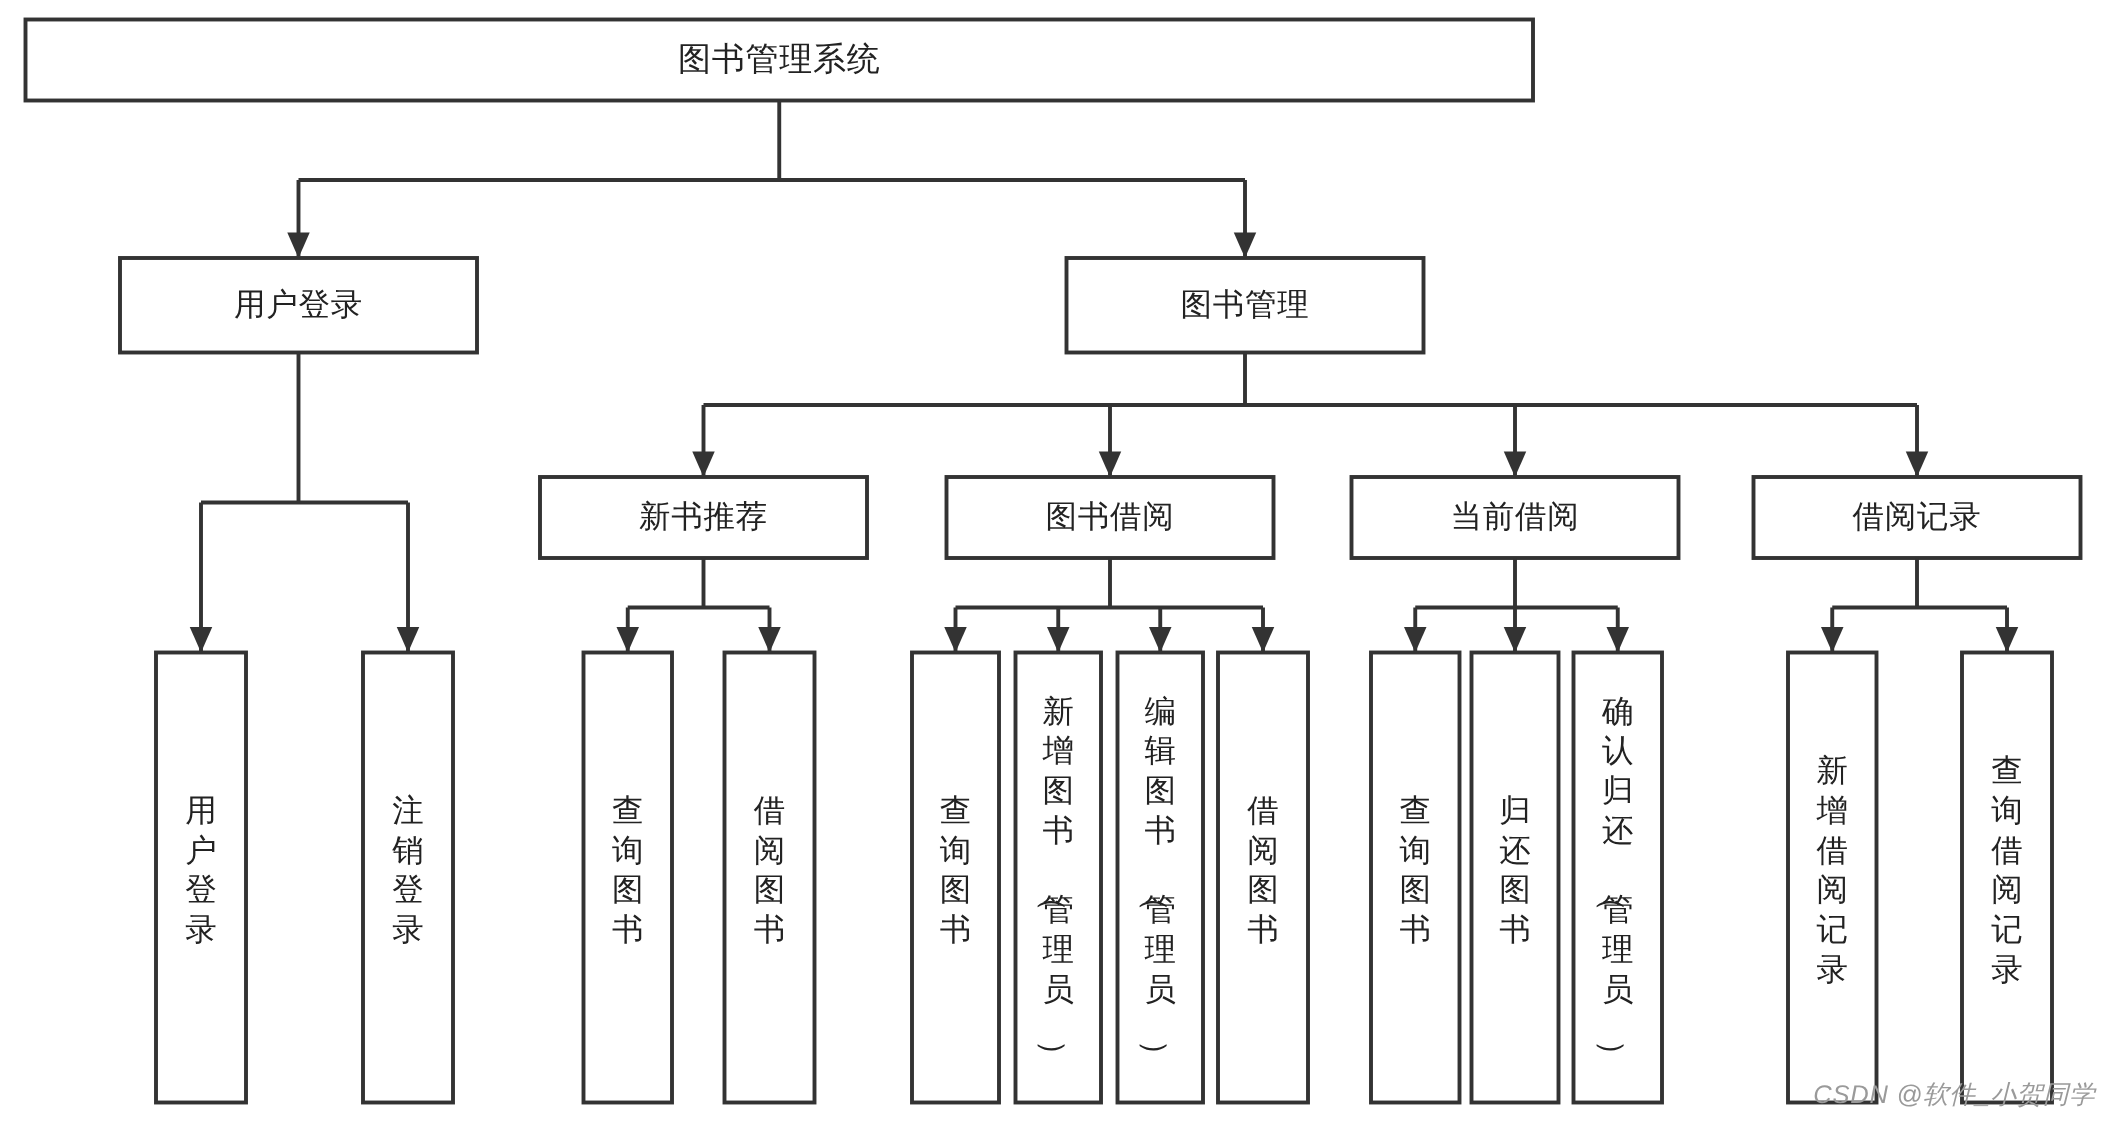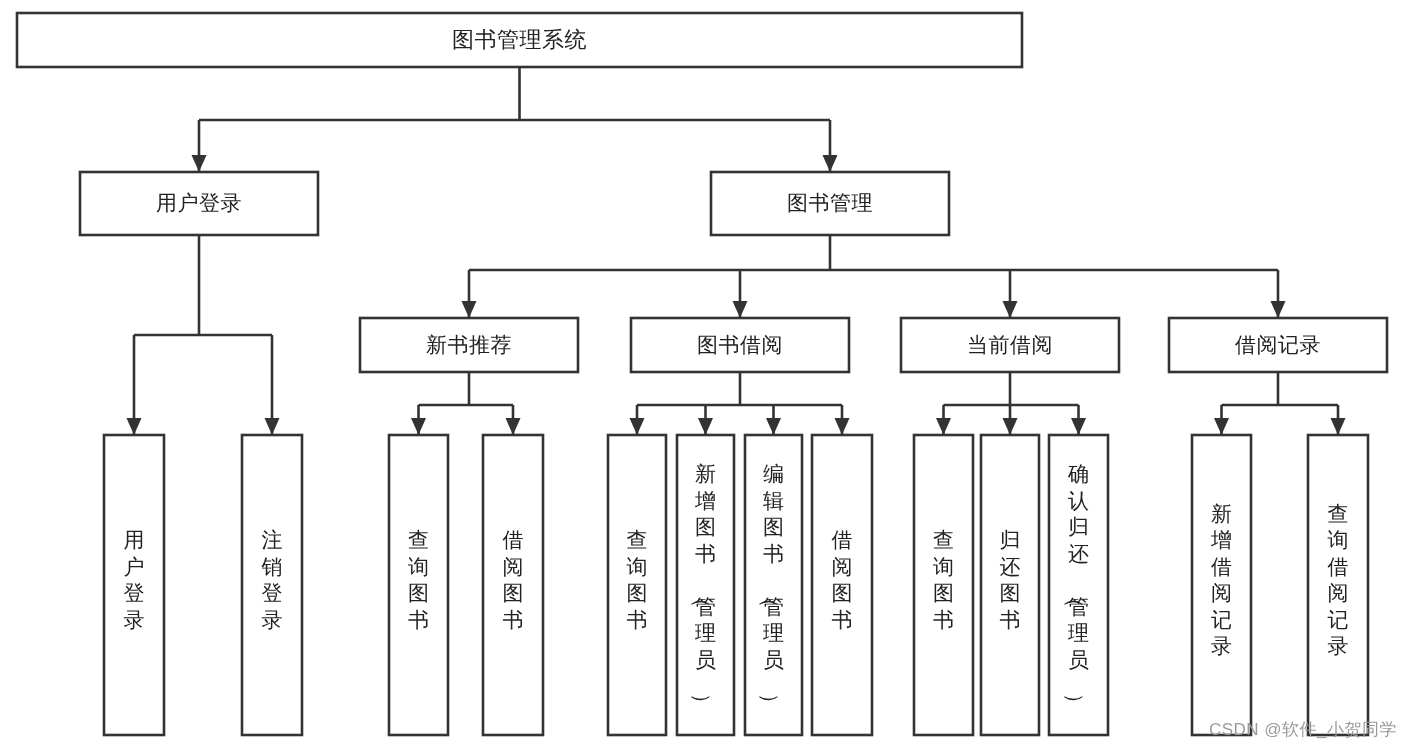--- a/index.html
+++ b/index.html
@@ -57,20 +57,21 @@
   .watermark {
     position: absolute;
     right: 8px;
     bottom: 6px;
     font-family: "Liberation Sans", "DejaVu Sans", sans-serif;
     font-size: 17px;
     color: #9a9a9a;
     white-space: nowrap;
     letter-spacing: 0.5px;
     pointer-events: none;
+    font-style: italic;
   }
 </style>
 </head>
 <body>
 
 <div id="diagram-root">
   <svg id="diagram-svg" width="1405" height="747" viewBox="0 0 1405 747" xmlns="http://www.w3.org/2000/svg">
       <g>
         <rect x="17" y="13" width="1005" height="54" class="node-box"></rect>
         <text x="519.5" y="41" class="node-label node-label-root">图书管理系统</text>

